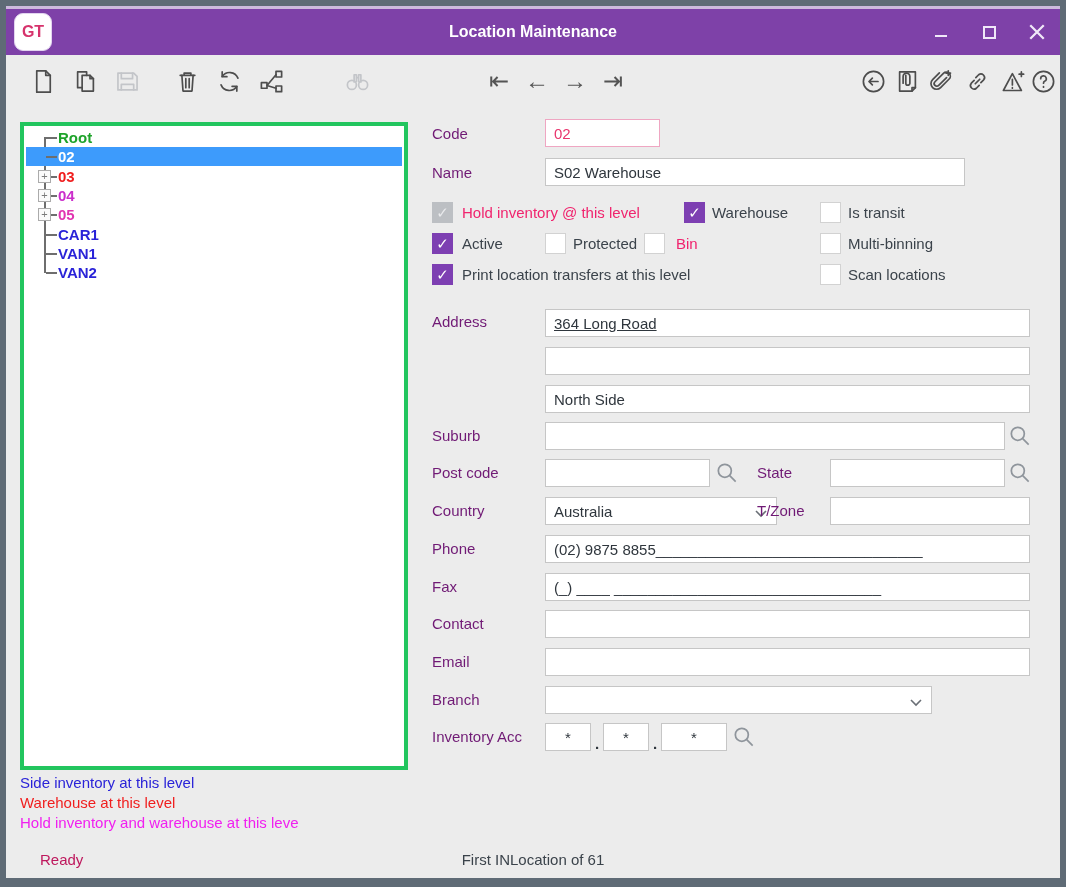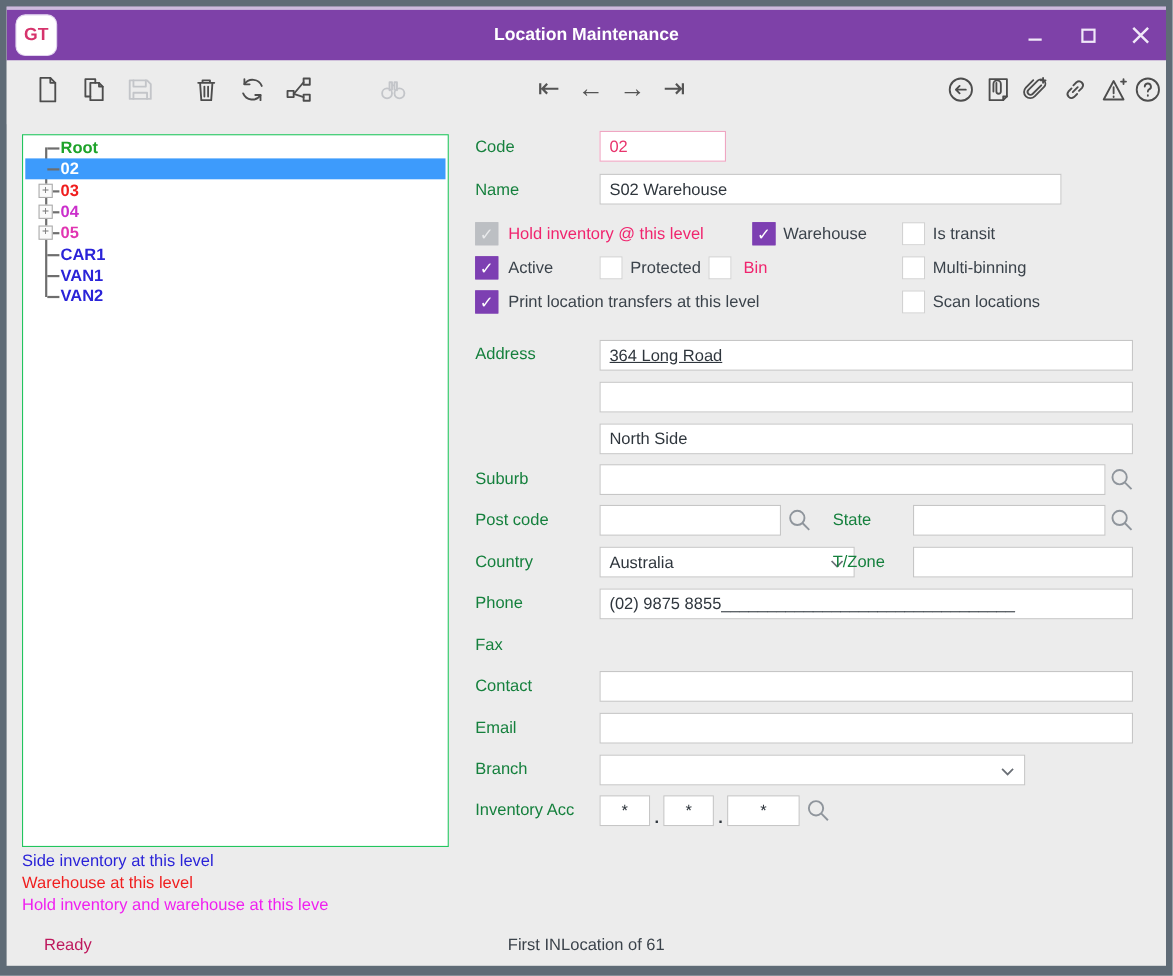--- a/index.html
+++ b/index.html
@@ -18,31 +18,31 @@
 
   
   .toolbar { position:absolute; left:0; top:49px; width:1054px; height:58px; background:#ececec; }
   .tbtn { position:absolute; top:60px; width:30px; height:30px; display:flex; align-items:center; justify-content:center; }
   .tbtn svg { width:27px; height:27px; }
   .icon-stroke { fill:none; stroke:#4d4d4d; stroke-width:1.5; stroke-linecap:round; stroke-linejoin:round; }
   .disabled .icon-stroke { stroke:#c3c5c9; }
   .navglyph { position:absolute; top:60px; width:34px; height:30px; text-align:center; font-size:24px; color:#545454; line-height:30px; }
 
   
-  .tree { position:absolute; left:14px; top:116px; width:388px; height:648px; background:#ffffff; border:1px solid #22c55e; }
+  .tree { position:absolute; left:14px; top:116px; width:388px; height:648px; background:#ffffff; border:4px solid #22c55e; }
   .tree-vline { position:absolute; left:20px; top:11px; width:2px; height:136px; background:#6e6e6e; }
   .tree-row { position:absolute; left:2px; right:2px; height:19px; font-size:15px; font-weight:bold; cursor:default; }
   .tree-row .dash { position:absolute; left:20px; top:9px; width:11px; height:2px; background:#6e6e6e; }
   .tree-row .tlabel { position:absolute; left:32px; top:0; line-height:19px; }
   .tree-row.selected { background:#3d9bfc; }
   .expander { position:absolute; left:14px; width:13px; height:13px; background:#fafafa; border:1px solid #ababab;
               font-size:11px; line-height:11px; text-align:center; color:#7a7a7a; cursor:pointer; }
 
   
-  .flabel { position:absolute; font-size:15px; color:#15803d; }
+  .flabel { position:absolute; font-size:15px; color:#701a75; }
   .tinput { position:absolute; height:28px; border:1px solid #c6c6c6; background:#ffffff; font-family:"Liberation Sans",sans-serif;
             font-size:15px; color:#2f363d; padding:0 8px; outline:none; }
   .code-input { border:1.5px solid #efa6c2; color:#e8356d; }
   .selectbox { position:absolute; height:28px; border:1px solid #c6c6c6; background:#ffffff; font-size:15px; color:#2f363d;
                display:flex; align-items:center; padding:0 8px; cursor:pointer; }
   .selectbox .chev { position:absolute; right:8px; top:8px; }
   .mag { position:absolute; width:26px; height:28px; cursor:pointer; }
 
   .cbrow-box { position:absolute; width:21px; height:21px; border:1px solid #d2d2d2; background:#ffffff;
                display:flex; align-items:center; justify-content:center; font-size:15px; cursor:pointer; }
@@ -301,20 +301,21 @@
             <path d="M2 3l5 5 5-5" fill="none" stroke="#6a6f76" stroke-width="1.6"></path>
           </svg></span>
     </div>
     <div class="flabel" style="left:751px;top:496px">T/Zone</div>
     <input class="tinput" style="left: 824px; top: 491px; width: 200px;" value="">
 
     <div class="flabel" style="left:426px;top:534px">Phone</div>
     <input class="tinput" style="left: 539px; top: 529px; width: 485px;" value="(02) 9875 8855________________________________">
 
     <div class="flabel" style="left:426px;top:572px">Fax</div>
+    <input class="tinput" style="left: 539px; top: 567px; width: 485px;" value="(_) ____ ________________________________">
 
     <div class="flabel" style="left:426px;top:609px">Contact</div>
     <input class="tinput" style="left: 539px; top: 604px; width: 485px;" value="">
 
     <div class="flabel" style="left:426px;top:647px">Email</div>
     <input class="tinput" style="left: 539px; top: 642px; width: 485px;" value="">
 
     <div class="flabel" style="left:426px;top:685px">Branch</div>
     <div class="selectbox" style="left:539px;top:680px;width:387px">
       <span></span>

